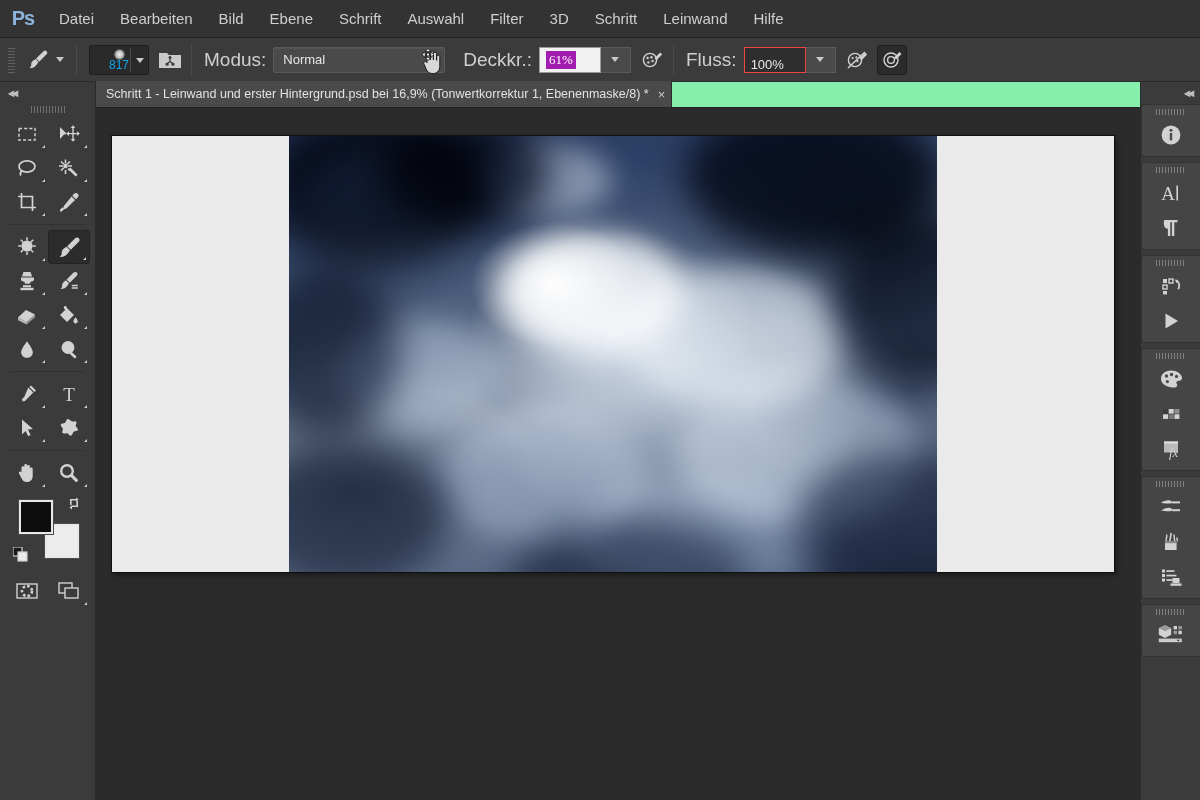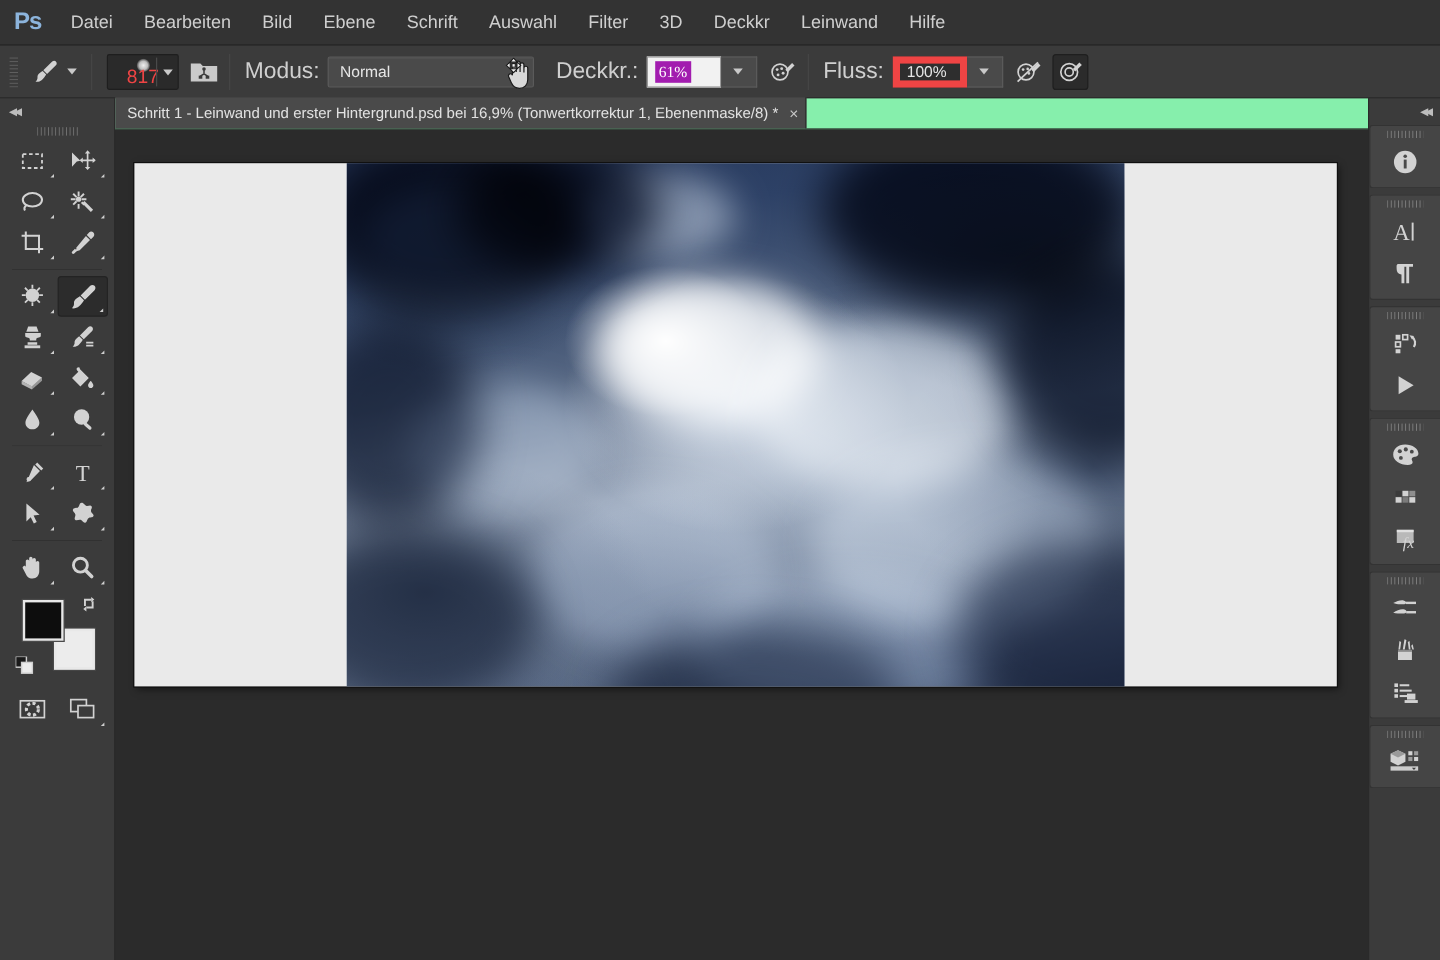--- a/index.html
+++ b/index.html
@@ -54,21 +54,21 @@
   .brushsize {
     width:60px; height:30px; background:#2a2a2a; border:1px solid #1e1e1e;
     border-radius:2px; display:flex; flex-direction:column; align-items:center; justify-content:center;
     position:relative; margin-left:4px;
   }
   .brushsize .dot {
     width:11px;height:11px;border-radius:50%;
     background:radial-gradient(circle, #efefef 0%, #bdbdbd 45%, rgba(120,120,120,0) 78%);
     margin-bottom:-1px;
   }
-  .brushsize .num { font-size:16px; color:#ef4444; line-height:12px; }
+  .brushsize .num { font-size:12px; color:#0ea5e9; line-height:12px; }
   .brushsize .divider { position:absolute; right:17px; top:2px; bottom:2px; width:1px; background:#4a4a4a; }
   .brushsize .bcaret { position:absolute; right:4px; top:12px; }
 
   .panel-icon-btn {
     width:26px;height:26px; margin-left:8px;
     display:flex;align-items:center;justify-content:center; cursor:pointer;
   }
 
   .lbl { color:#cfcfcf; font-size:19px; margin:0 7px 0 4px; white-space:nowrap; }
 
@@ -84,21 +84,21 @@
 
   .numfield {
     height:26px; display:flex; align-items:stretch; border-radius:2px; cursor:text;
   }
   .numfield .box {
     width:62px; background:#f2f2f2; border:1px solid #9a9a9a;
     display:flex; align-items:center; justify-content:flex-start; padding-left:6px;
   }
   .numfield .box span { font-size:13px; color:#111; }
   .numfield .box.sel span { background:#a21caf; color:#fff; padding:1px 3px;font-family:Liberation Serif, serif; }
-  .numfield .box.dark { background:#2e2e2e; border:6px solid #ef4444; }
+  .numfield .box.dark { background:#2e2e2e; border:1px solid #ef4444;align-items:flex-end; }
   .numfield .box.dark span { color:#e6e6e6; }
   .numfield .drop {
     width:30px; background:#4a4a4a; border:1px solid #5a5a5a; border-left:none;
     display:flex;align-items:center;justify-content:center;
   }
 
   .airbrush-btn { width:30px;height:30px;display:flex;align-items:center;justify-content:center;margin-left:7px;cursor:pointer; }
   .airbrush-btn.pressed { background:#2b2b2b; border:1px solid #1f1f1f; border-radius:3px; }
 
   
@@ -207,21 +207,21 @@
   <div class="menubar">
     <div class="ps-logo">Ps</div>
     <div class="menu-item">Datei</div>
     <div class="menu-item">Bearbeiten</div>
     <div class="menu-item">Bild</div>
     <div class="menu-item">Ebene</div>
     <div class="menu-item">Schrift</div>
     <div class="menu-item">Auswahl</div>
     <div class="menu-item">Filter</div>
     <div class="menu-item">3D</div>
-    <div class="menu-item">Deckkr</div>
+    <div class="menu-item">Schritt</div>
     <div class="menu-item">Leinwand</div>
     <div class="menu-item">Hilfe</div>
   </div>
 
   <div class="optionsbar">
     <div class="grip"></div>
 
     <div class="tool-icon-big">
       <svg width="26" height="26" viewBox="0 0 26 26">
         <path class="ic" d="M19.5 4.2c.9-.9 2.3-.9 3.1 0 .9.9.9 2.3 0 3.1l-7.4 7.4-3.1-3.1 7.4-7.4z"></path>

